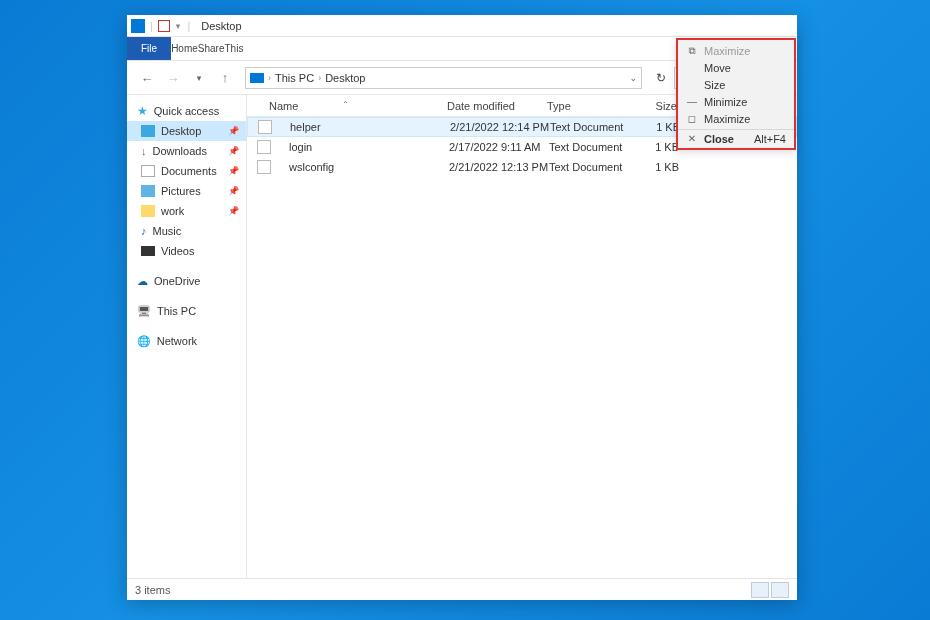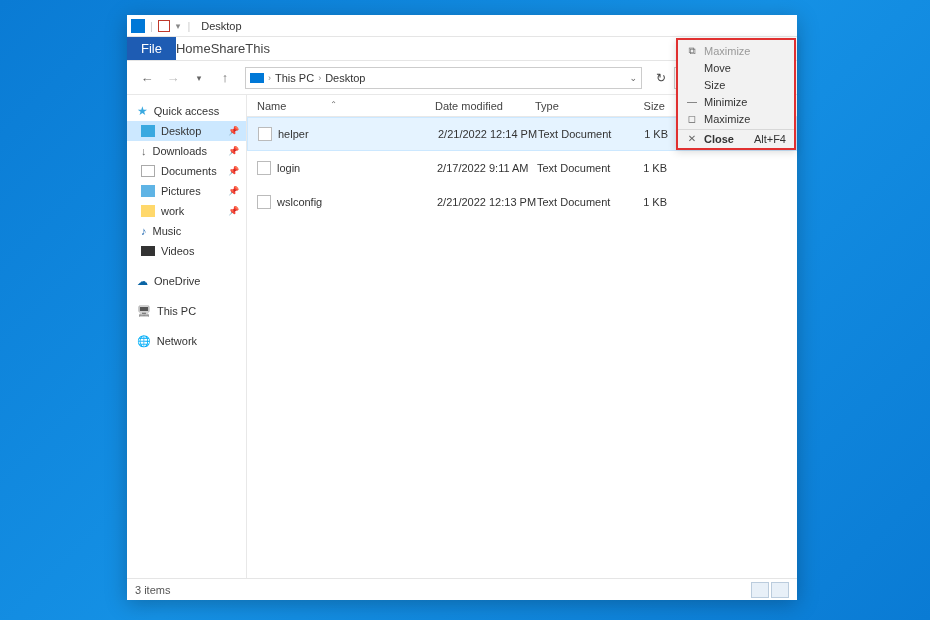--- a/index.html
+++ b/index.html
@@ -16,21 +16,21 @@
     }
     .titlebar {
       height: 22px; background: #fff; display: flex; align-items: center;
       padding: 0 4px; font-size: 11px; border-bottom: 1px solid #e5e5e5;
     }
     .tb-icon { width: 14px; height: 14px; background: #0078d7; margin-right: 2px; }
     .tb-sep { color: #ccc; margin: 0 3px; }
     .tb-qat { width: 12px; height: 12px; border: 1px solid #c0392b; margin: 0 2px; display:inline-block; }
     .tb-title { margin-left: 8px; color: #333; }
     .ribbontabs {
-      height: 24px; display: flex; align-items: center; font-size: 13px;
+      height: 24px; display: flex; align-items: center; font-size: 10px;
       border-bottom: 1px solid #e5e5e5;
     }
     .file-tab {
       background: #1e5cb3; color: #fff; padding: 4px 14px; height: 100%;
       display: flex; align-items: center;
     }
     .rtab { padding: 4px 0; color: #444; cursor: default; }
     .navrow {
       height: 34px; display: flex; align-items: center; padding: 4px 8px; gap: 2px;
       border-bottom: 1px solid #e8e8e8;
@@ -75,27 +75,27 @@
     .ic-onedrive { color:#0a64a4; font-size:11px; }
     .ic-pc { color:#555; font-size:11px; }
     .ic-net { color:#2a8fd4; font-size:11px; }
     .pin { position: absolute; right: 6px; color: #888; font-size: 9px; }
     .sb-spacer { height: 10px; }
     .filepane { flex: 1; display: flex; flex-direction: column; font-size: 11px; }
     .cols {
       display: flex; border-bottom: 1px solid #e8e8e8; color: #444; height: 22px;
       align-items: center; padding-left: 10px;
     }
-    .col-name { width: 178px; display:flex; align-items:flex-start; gap:4px; }
+    .col-name { width: 178px; display:flex; align-items:flex-start; gap:4px;margin-left:12px; }
     .col-date { width: 100px; }
     .col-type { width: 82px; }
     .col-size { width: 60px; text-align: right; padding-right: 12px; }
     .sort-caret { font-size: 8px; color:#666; margin-left: 40px;}
     .row {
-      display: flex; height: 34px; align-items: center; padding-left: 10px; color: #333;
+      display: flex; height: 20px; align-items: center; padding-left: 10px; color: #333;
     }
     .row.sel { background: #e5f3ff; border:1px solid #cce8ff; }
     .file-icon { width: 14px; height: 14px; background:#fff; border:1px solid #bbb; margin-right:6px; display:inline-block;}
     .statusbar {
       height: 22px; border-top: 1px solid #e5e5e5; display: flex; align-items: center;
       padding: 0 8px; font-size: 11px; color: #555; justify-content: space-between;
     }
     .view-toggles { display:flex; gap:2px; }
     .vt { width:18px; height:16px; border:1px solid #bcd; background:#e8f0f8; }
     

